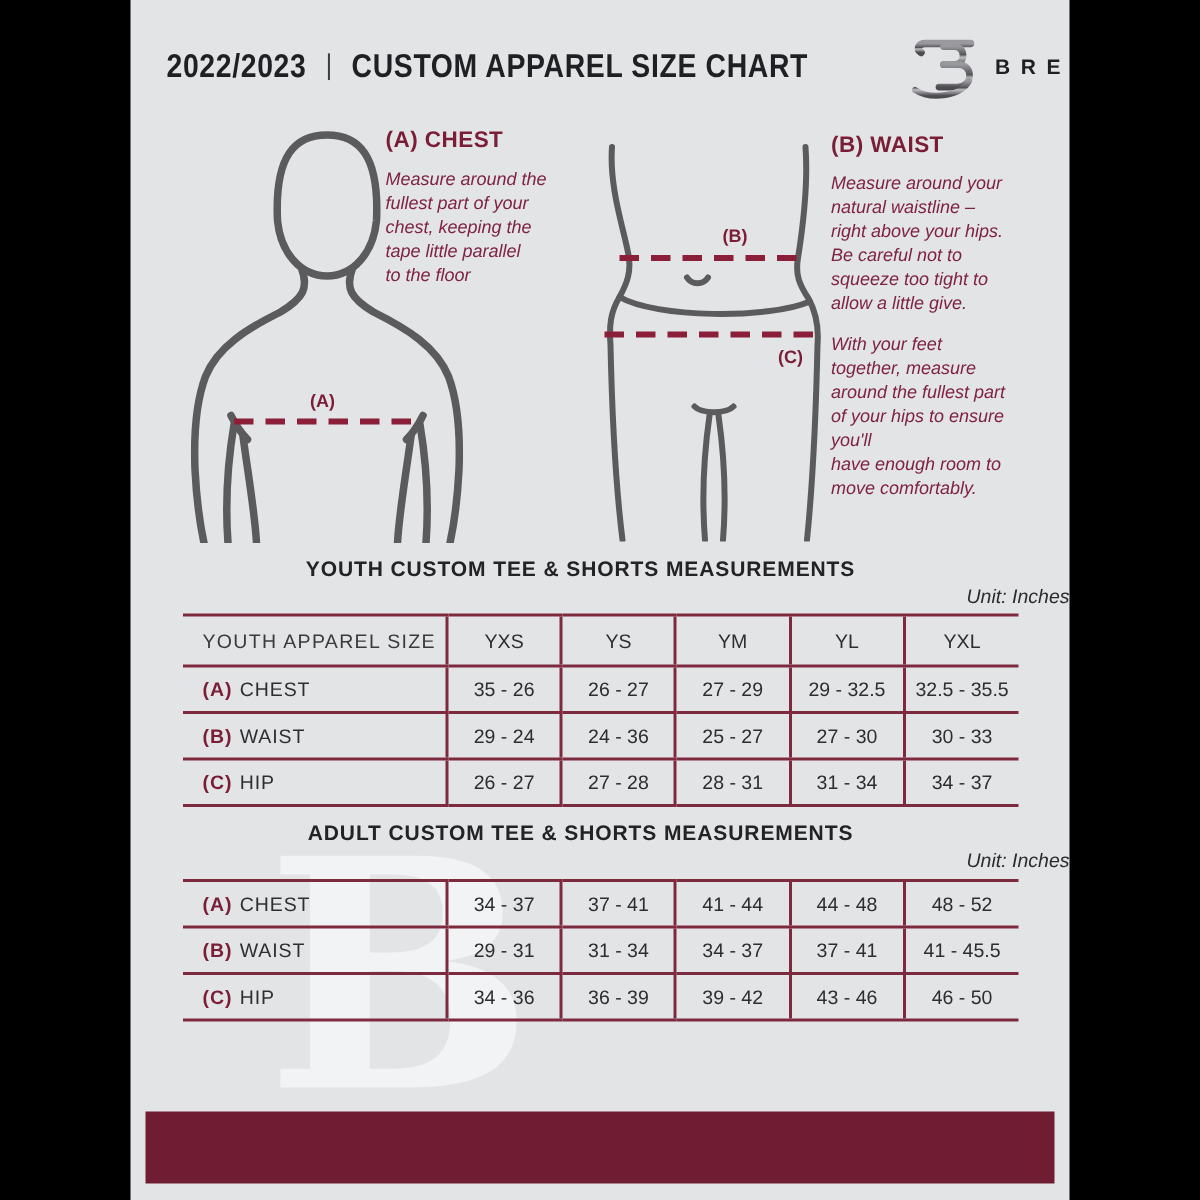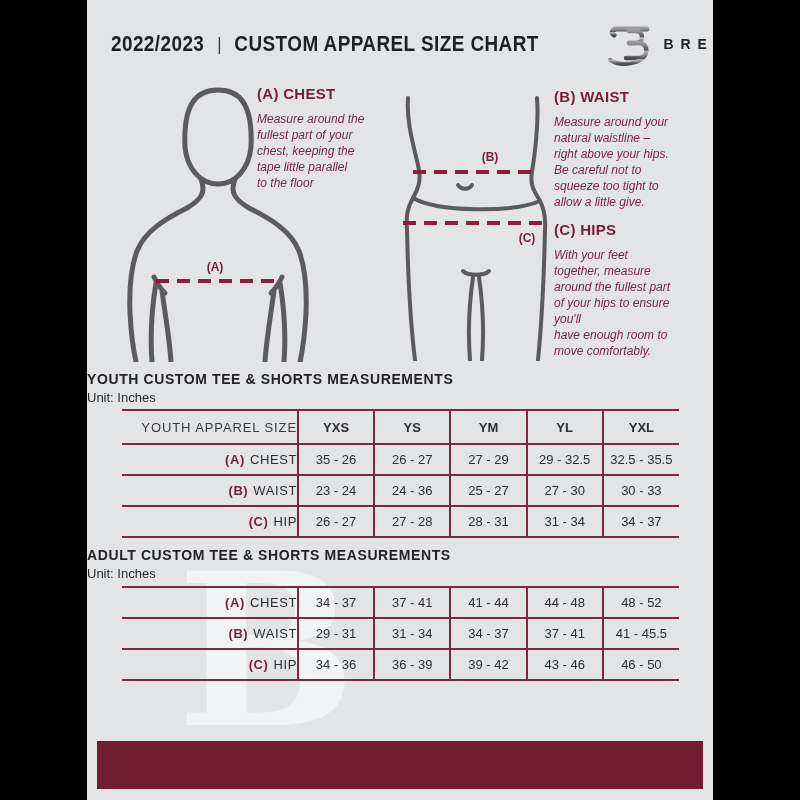--- a/index.html
+++ b/index.html
@@ -17,33 +17,33 @@
   .brand{font-size:14px;font-weight:700;color:#1F2023;letter-spacing:7px;}
 
   
   .figure{position:absolute;}
   .guide-block{position:absolute;}
   .guide-h{font-size:15px;font-weight:700;color:#7A1E37;letter-spacing:.3px;margin:0 0 9px 0;}
   .guide-p{font-size:12px;font-style:italic;color:#7E2345;line-height:1.34;margin:0;white-space:pre-line;}
   .fig-label{font-family:"Liberation Sans",sans-serif;font-weight:700;font-size:12px;fill:#7A1E37;}
 
   
-  .tbl-title{position:absolute;left:0;width:600px;font-size:14px;
+  .tbl-title{position:absolute;left:0;width:600px;text-align:center;font-size:14px;
              font-weight:700;color:#232326;letter-spacing:.6px;}
-  .tbl-unit{position:absolute;left:0;width:626px;text-align:left;font-size:13px;
-            color:#2b2b2e;}
+  .tbl-unit{position:absolute;left:0;width:626px;text-align:right;font-size:13px;
+            font-style:italic;color:#2b2b2e;}
   table.size{position:absolute;left:35px;width:557px;border-collapse:collapse;table-layout:fixed;}
   table.size col.c0{width:176px;}
   table.size td{border-top:2px solid #7E2A3E;border-bottom:2px solid #7E2A3E;
                 font-size:13px;color:#2E2E30;text-align:center;height:29px;padding:0;}
   table.size tr.hd td{height:32px;}
   table.size td + td{border-left:2px solid #7E2A3E;}
-  table.size td.lbl{text-align:right;padding-left:13px;letter-spacing:.6px;}
+  table.size td.lbl{text-align:left;padding-left:13px;letter-spacing:.6px;}
   table.size tr.hd td.lbl{color:#3A3A3D;font-size:13px;letter-spacing:.9px;}
-  table.size tr.hd td.sz{font-weight:700;}
+  table.size tr.hd td.sz{font-weight:400;}
   .pfx{font-weight:700;color:#7A1E37;margin-right:5px;}
 
   
   .watermark{position:absolute;left:90px;top:545px;font-family:"DejaVu Serif",serif;
              font-weight:700;font-size:212px;line-height:1;color:rgba(255,255,255,.55);
              z-index:0;user-select:none;}
   .layer{position:absolute;inset:0;z-index:1;border-radius:14px;}
   .footer-bar{position:absolute;left:10px;top:741px;width:606px;height:48px;background:#701D34;z-index:2;}
 </style>
 </head>
@@ -129,21 +129,20 @@
         <h3 class="guide-h">(B) WAIST</h3>
         <p class="guide-p">Measure around your
 natural waistline –
 right above your hips.
 Be careful not to
 squeeze too tight to
 allow a little give.</p>
       </div>
 
       <div class="guide-block" style="left:467px;top:221px;width:168px">
-        <h3 class="guide-h">(C) HIPS</h3>
         <p class="guide-p">With your feet
 together, measure
 around the fullest part
 of your hips to ensure
 you'll
 have enough room to
 move comfortably.</p>
       </div>
 
       <div class="tbl-title" style="top:371px">YOUTH CUSTOM TEE &amp; SHORTS MEASUREMENTS</div>
@@ -174,21 +173,21 @@
           <td>35 - 26</td>
           <td>26 - 27</td>
           <td>27 - 29</td>
           <td>29 - 32.5</td>
           <td>32.5 - 35.5</td>
         </tr>
         <tr>
           <td class="lbl">
             <span class="pfx">(B)</span><span>WAIST</span>
           </td>
-          <td>23 - 24</td>
+          <td>29 - 24</td>
           <td>24 - 36</td>
           <td>25 - 27</td>
           <td>27 - 30</td>
           <td>30 - 33</td>
         </tr>
         <tr>
           <td class="lbl">
             <span class="pfx">(C)</span><span>HIP</span>
           </td>
           <td>26 - 27</td>

